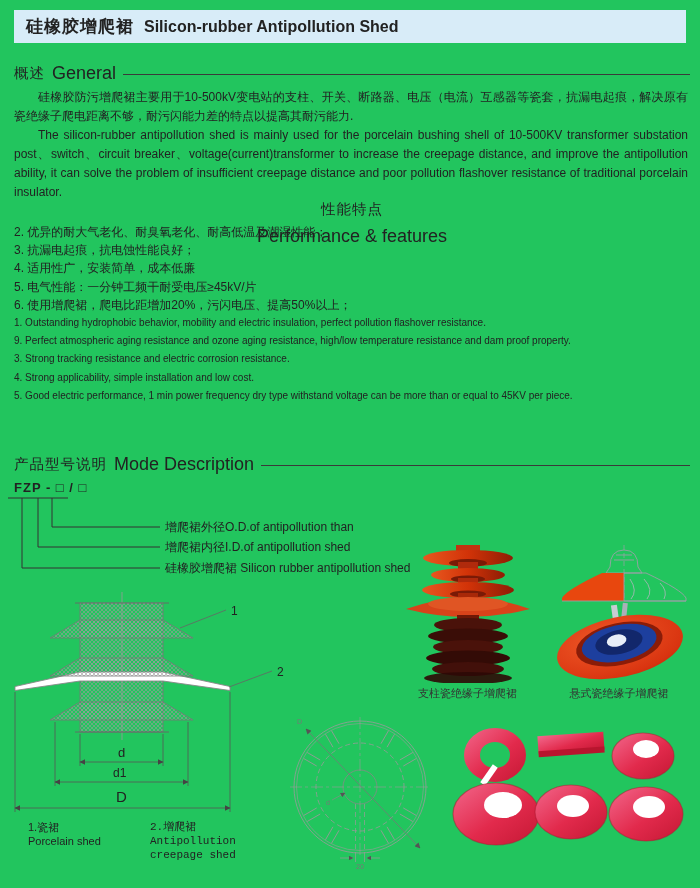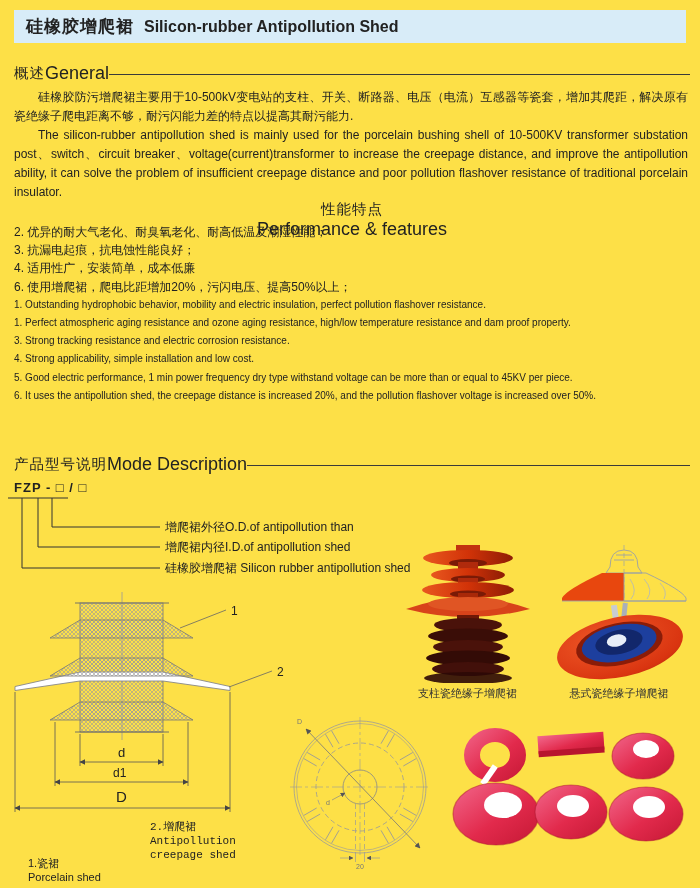--- a/index.html
+++ b/index.html
@@ -1,25 +1,25 @@
 <!DOCTYPE html>
 <html><head>
 <meta charset="utf-8">
 <style>
   html,body{margin:0;padding:0;background:#fff;}
-  #page{position:relative;width:700px;height:888px;background:#fde047;overflow:hidden;
+  #page{position:relative;width:700px;height:888px;background:#22c55e;overflow:hidden;
         font-family:"Liberation Sans","DejaVu Sans",sans-serif;color:#222;}
   .abs{position:absolute;}
   
   .header-band{top:10px;left:14px;width:672px;height:33px;background:#d8ecf8;
                display:flex;align-items:center;padding-left:12px;box-sizing:border-box;}
   .header-band .zh{font-size:17px;font-weight:bold;letter-spacing:1px;}
   .header-band .en{font-size:16px;font-weight:bold;margin-left:10px;}
   
-  .sec-head{left:14px;width:676px;display:flex;align-items:center;height:18px;justify-content:space-between;}
+  .sec-head{left:14px;width:676px;display:flex;align-items:center;gap:7px;height:18px;justify-content:space-between;}
   .sec-head .zh{font-size:14.5px;letter-spacing:1px;white-space:nowrap;}
   .sec-head .en{font-size:18px;white-space:nowrap;}
   .sec-head .rule{flex:1;border-top:1.2px solid #3a3a3a;margin-top:3px;}
   
   .paras{top:88px;left:14px;width:674px;font-size:12px;line-height:19px;text-align:justify;}
   .paras p{margin:0;text-indent:2em;}
   .feat{top:223px;left:14px;width:676px;}
   .feat .fi{font-size:12px;line-height:18.2px;white-space:nowrap;}
   .feat .fi.en{font-size:10px;}
   
@@ -38,40 +38,40 @@
     <span class="zh">硅橡胶增爬裙</span>
     <span class="en">Silicon-rubber Antipollution Shed</span>
   </div>
 
   <div class="abs sec-head" style="top:64px;">
     <span class="zh">概述</span>
     <span class="en">General</span>
     <span class="rule"></span>
   </div>
   <div class="abs paras">
-    <p>硅橡胶防污增爬裙主要用于10-500kV变电站的支柱、开关、断路器、电压（电流）互感器等瓷套，增加其爬距，解决原有瓷绝缘子爬电距离不够，耐污闪能力差的特点以提高其耐污能力.</p>
+    <p>硅橡胶防污增爬裙主要用于10-500kV变电站的支柱、开关、断路器、电压（电流）互感器等瓷套，抗漏电起痕，解决原有瓷绝缘子爬电距离不够，耐污闪能力差的特点以提高其耐污能力.</p>
     <p>The silicon-rubber antipollution shed is mainly used for the porcelain bushing shell of 10-500KV transformer substation post、switch、circuit breaker、voltage(current)transformer to increase the creepage distance, and improve the antipollution ability, it can solve the problem of insufficient creepage distance and poor pollution flashover resistance of traditional porcelain insulator.</p>
   </div>
 
   <div class="abs sec-head" style="top:200px;flex-direction:column;">
     <span class="zh">性能特点</span>
     <span class="en">Performance &amp; features</span>
     <span class="rule"></span>
   </div>
   <div class="abs feat">
     <div class="fi">2. 优异的耐大气老化、耐臭氧老化、耐高低温及潮湿性能；</div>
     <div class="fi">3. 抗漏电起痕，抗电蚀性能良好；</div>
     <div class="fi">4. 适用性广，安装简单，成本低廉</div>
+    <div class="fi">5. 电气性能：一分钟工频干耐受电压≥45kV/片</div>
     <div class="fi">6. 使用增爬裙，爬电比距增加20%，污闪电压、提高50%以上；</div>
     <div class="fi en">1. Outstanding hydrophobic behavior, mobility and electric insulation, perfect pollution flashover resistance.</div>
-    <div class="fi en">1. Perfect atmospheric aging resistance and ozone aging resistance, high/low temperature resistance and dam proof property.</div>
+    <div class="fi en">9. Perfect atmospheric aging resistance and ozone aging resistance, high/low temperature resistance and dam proof property.</div>
     <div class="fi en">3. Strong tracking resistance and electric corrosion resistance.</div>
     <div class="fi en">4. Strong applicability, simple installation and low cost.</div>
     <div class="fi en">5. Good electric performance, 1 min power frequency dry type withstand voltage can be more than or equal to 45KV per piece.</div>
-    <div class="fi en">6. It uses the antipollution shed, the creepage distance is increased 20%, and the pollution flashover voltage is increased over 50%.</div>
   </div>
 
   <div class="abs sec-head" style="top:455px;">
     <span class="zh">产品型号说明</span>
     <span class="en">Mode Description</span>
     <span class="rule"></span>
   </div>
   <div class="abs model-code">FZP - □ / □</div>
 
   <svg class="abs" style="left:0;top:470px;" width="300" height="110" viewBox="0 0 300 110">
@@ -127,21 +127,21 @@
       <line x1="5" y1="218" x2="220" y2="218" marker-start="url(#arw)" marker-end="url(#arw)"></line>
     </g>
     <text x="106" y="212" font-size="15" fill="#222">D</text>
 
     <line x1="170" y1="38" x2="216" y2="20" stroke="#666" stroke-width="0.8"></line>
     <text x="221" y="25" font-size="12" fill="#222">1</text>
     <line x1="219" y1="97" x2="262" y2="81" stroke="#666" stroke-width="0.8"></line>
     <text x="267" y="86" font-size="12" fill="#222">2</text>
   </svg>
 
-  <div class="abs legend" style="left:28px;top:820px;margin-top:36px;">
+  <div class="abs legend" style="left:28px;top:820px;">
     <div>1.瓷裙</div>
     <div>Porcelain shed</div>
   </div>
   <div class="abs legend" style="left:150px;top:820px;font-family:Liberation Mono, monospace;">
     <div>2.增爬裙</div>
     <div>Antipollution</div>
     <div>creepage shed</div>
   </div>
 
   <svg class="abs" style="left:403px;top:545px;" width="130" height="138" viewBox="0 0 130 138">

